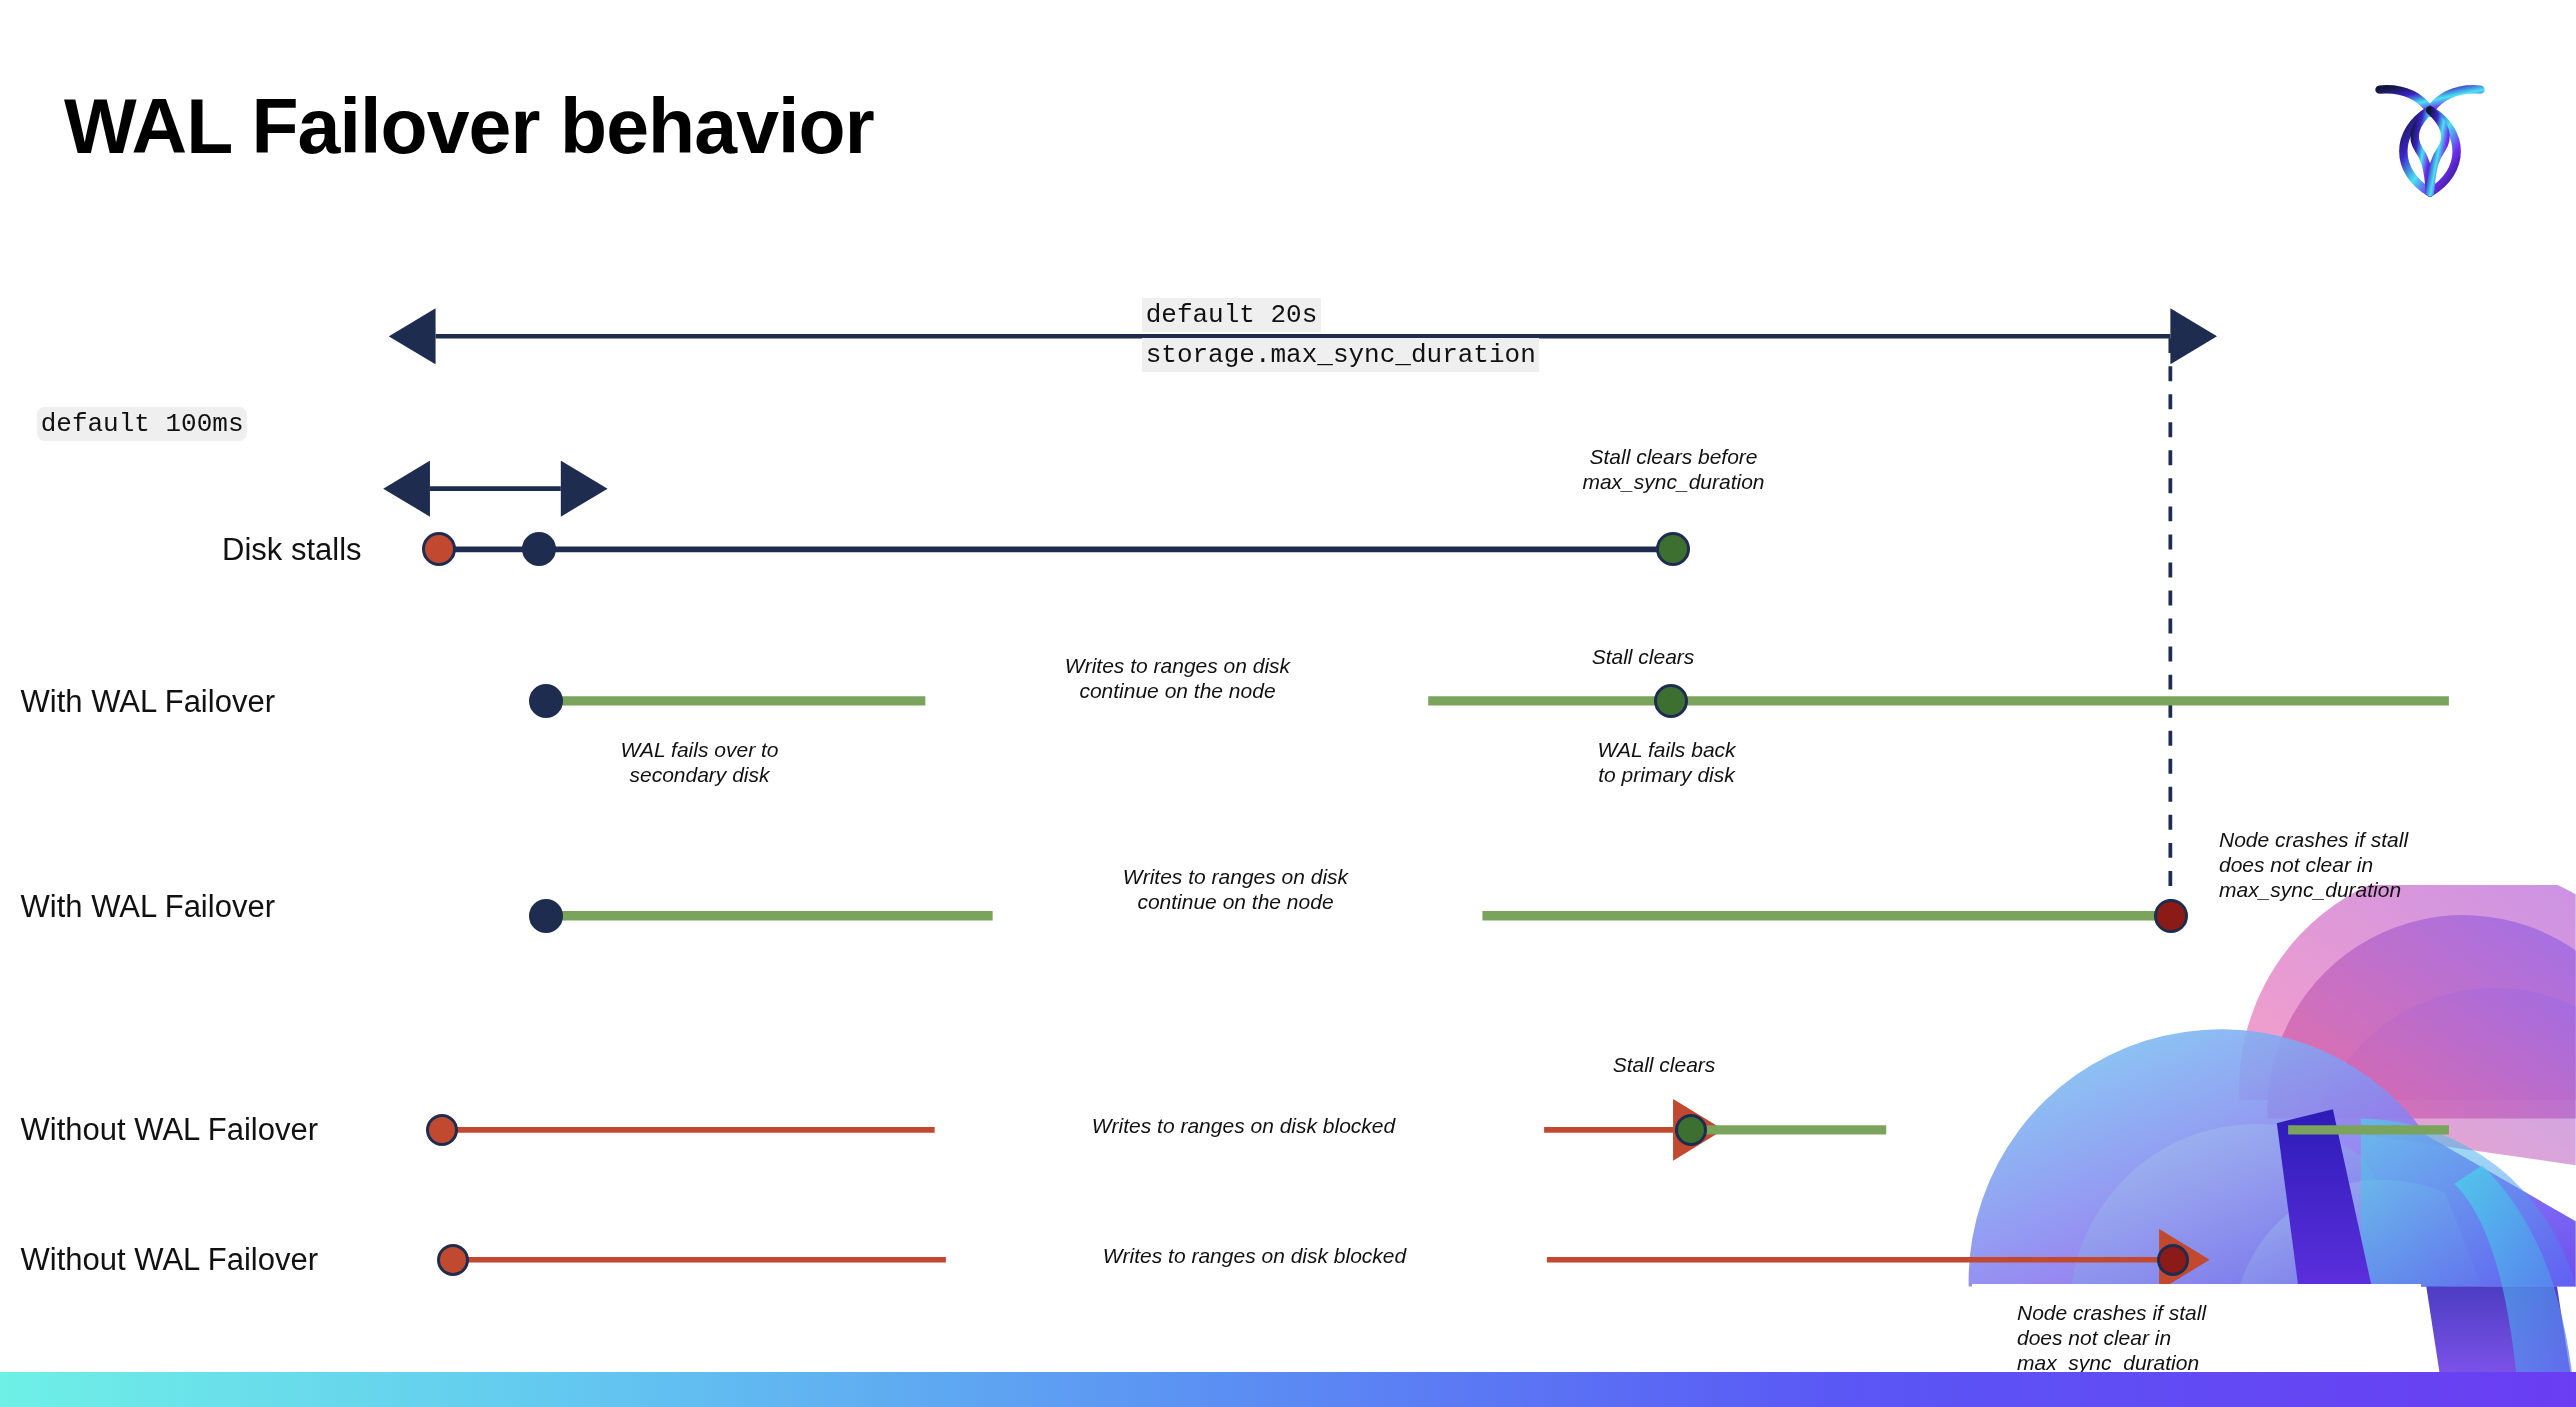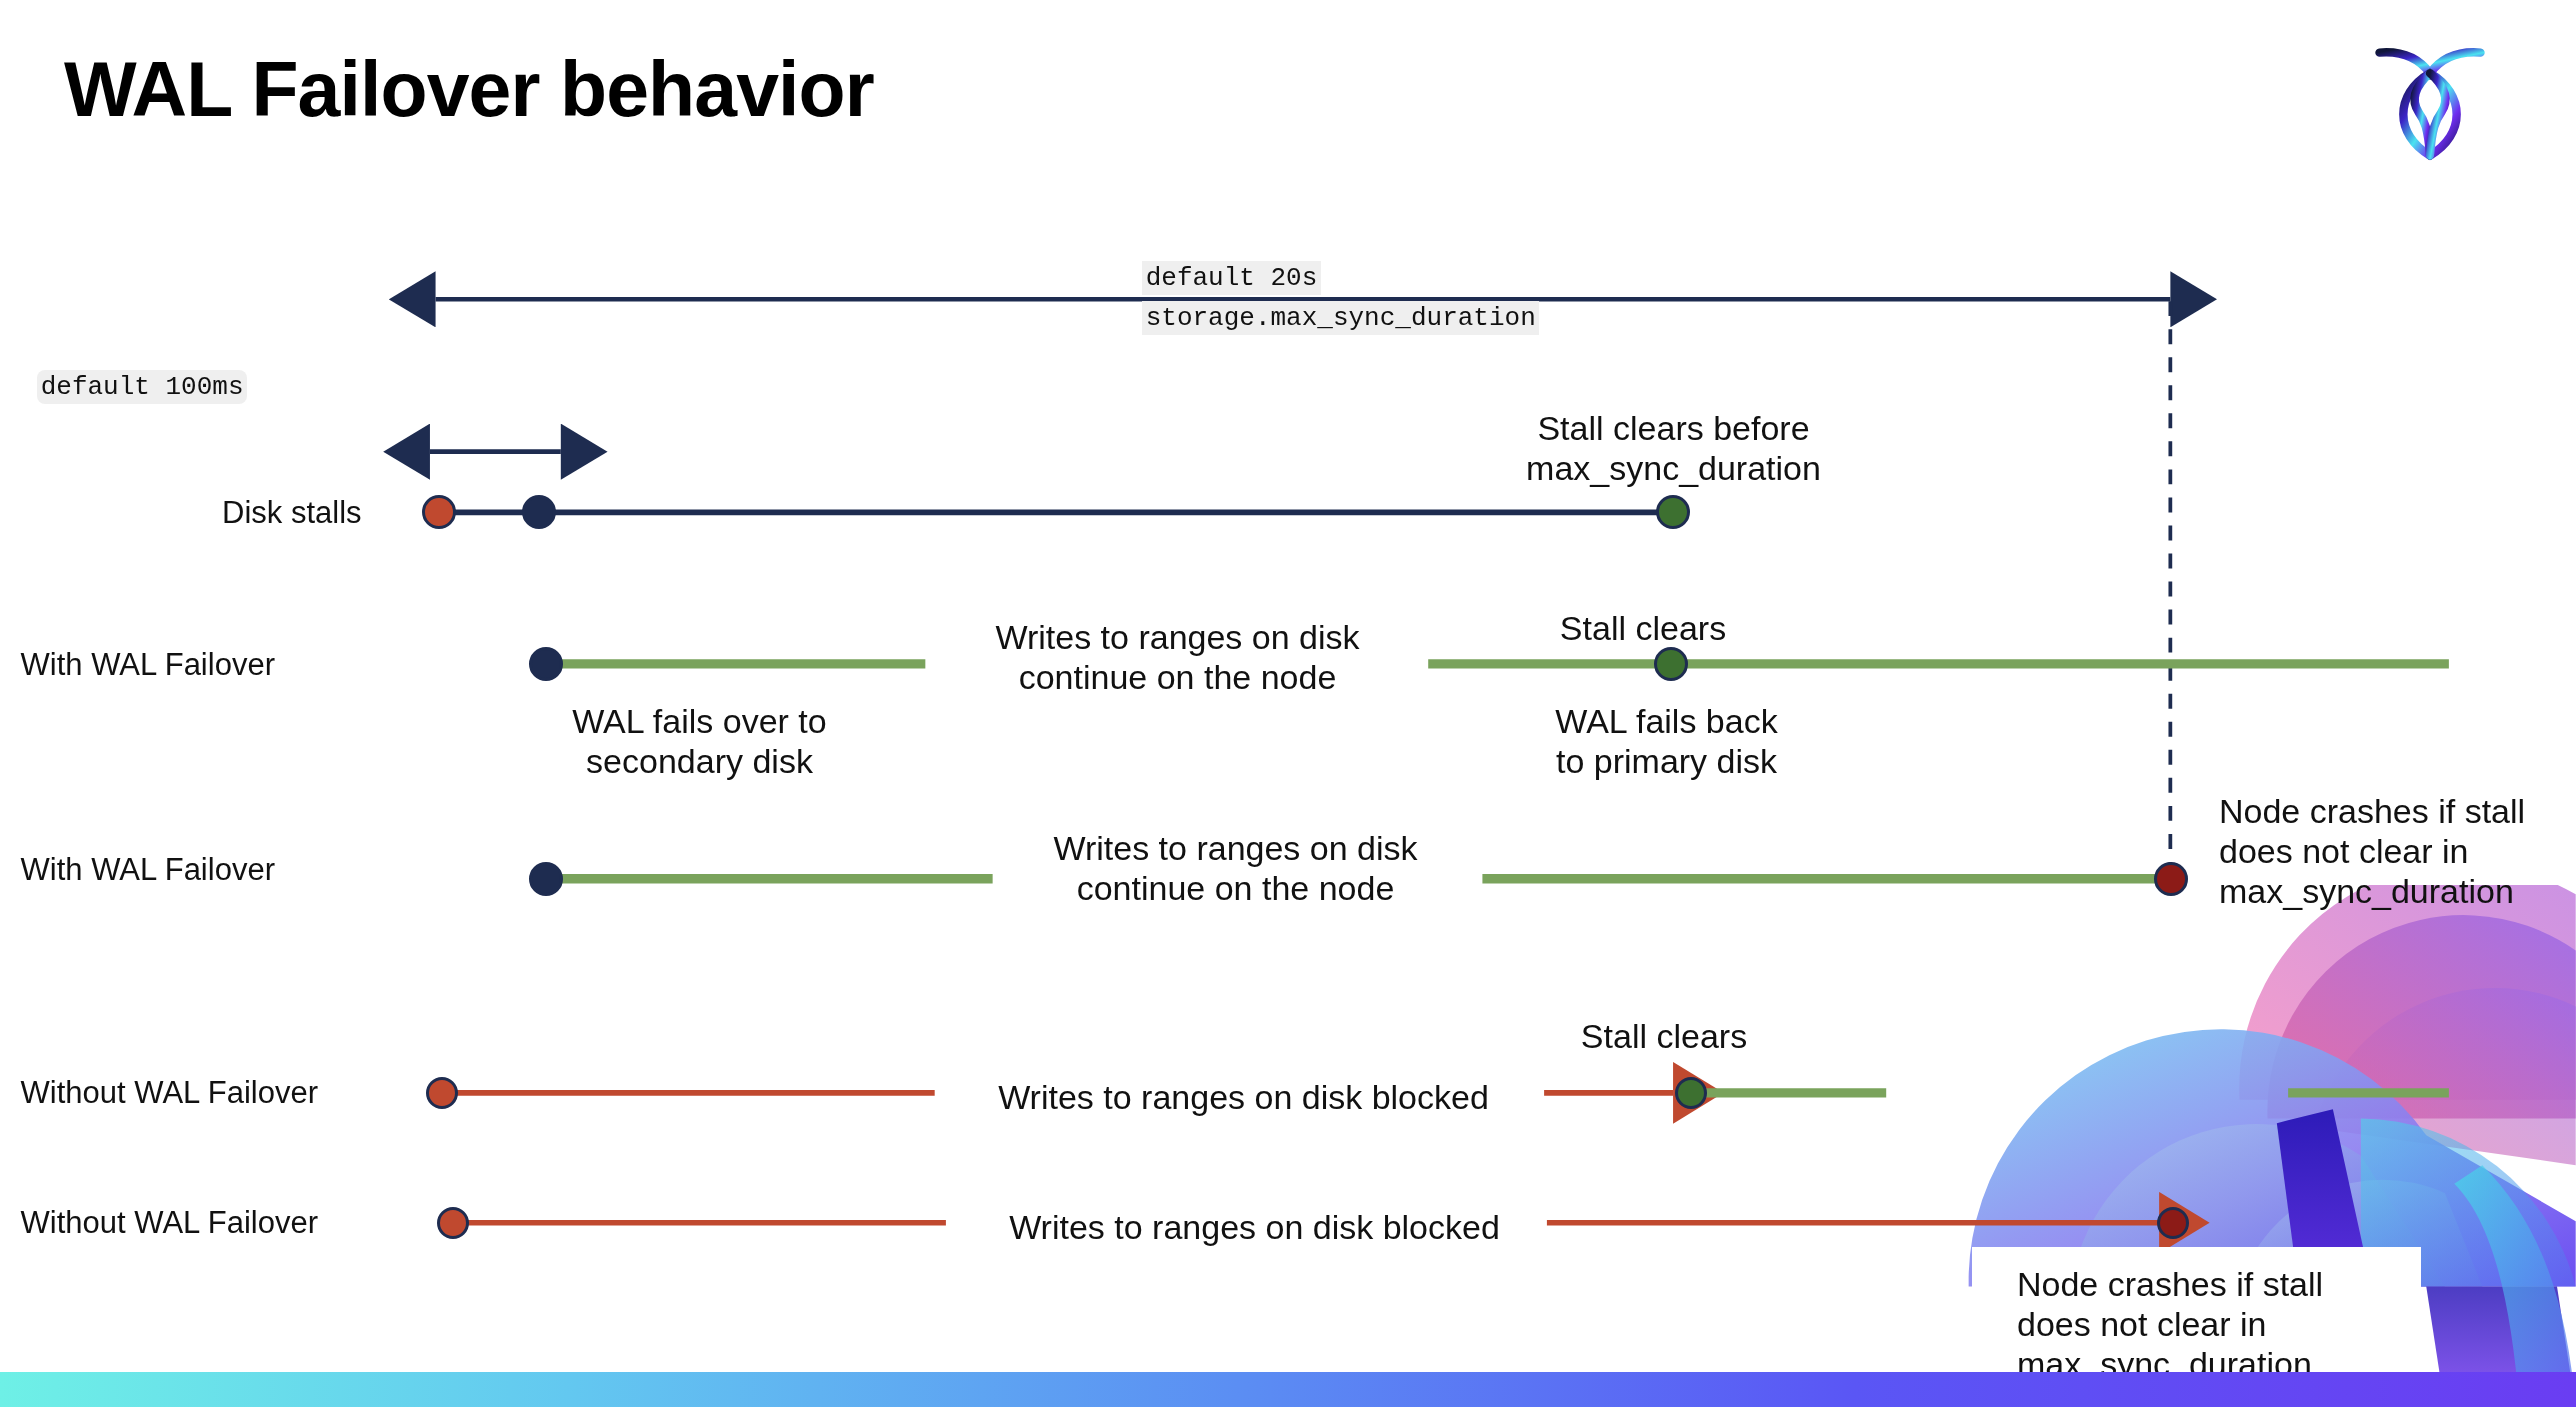--- a/index.html
+++ b/index.html
@@ -3,21 +3,21 @@
 <meta charset="utf-8">
 <style>
   html,body{margin:0;padding:0;}
   body{
     width:2576px;height:1408px;
     background:#ffffff;
     font-family:"Liberation Sans", sans-serif;
     overflow:hidden;
     position:relative;
   }
-  .slide{position:absolute;inset:0;overflow:hidden;background:#fff;}
+  .slide{position:absolute;inset:0;overflow:hidden;background:#fff;margin-top:37px;}
 
   
   .title{
     position:absolute;left:64px;top:49px;
     font-size:77px;font-weight:bold;color:#000;
     letter-spacing:-0.9px;line-height:1.05;
   }
 
   
   .logo{position:absolute;right:88px;top:32px;width:116px;height:131px;}
@@ -27,21 +27,21 @@
     position:absolute;left:0;bottom:0;width:100%;height:36px;
     background:linear-gradient(90deg,#6ef0e6 0%,#63c8f0 22%,#5b8ef3 48%,#5a56f5 72%,#6a3df2 100%);
   }
 
   
   .deco{position:absolute;right:0;bottom:0;width:617px;height:523px;pointer-events:none;}
 
   
   .txt{position:absolute;color:#111;white-space:pre-line;line-height:1.18;}
   .rowlabel{font-size:31px;}
-  .note{font-size:34px;text-align:center;}
+  .note{font-size:21px;text-align:center;font-style:italic;}
   .note.left{text-align:left;}
 
   .code{
     position:absolute;
     font-family:"Liberation Mono","DejaVu Sans Mono",monospace;
     font-size:26px;color:#111;background:#efefef;
     padding:1.9px 3.7px;white-space:pre;
   }
 
   .dot{position:absolute;border-radius:50%;border:3.7px solid #1e2c50;box-sizing:border-box;}

